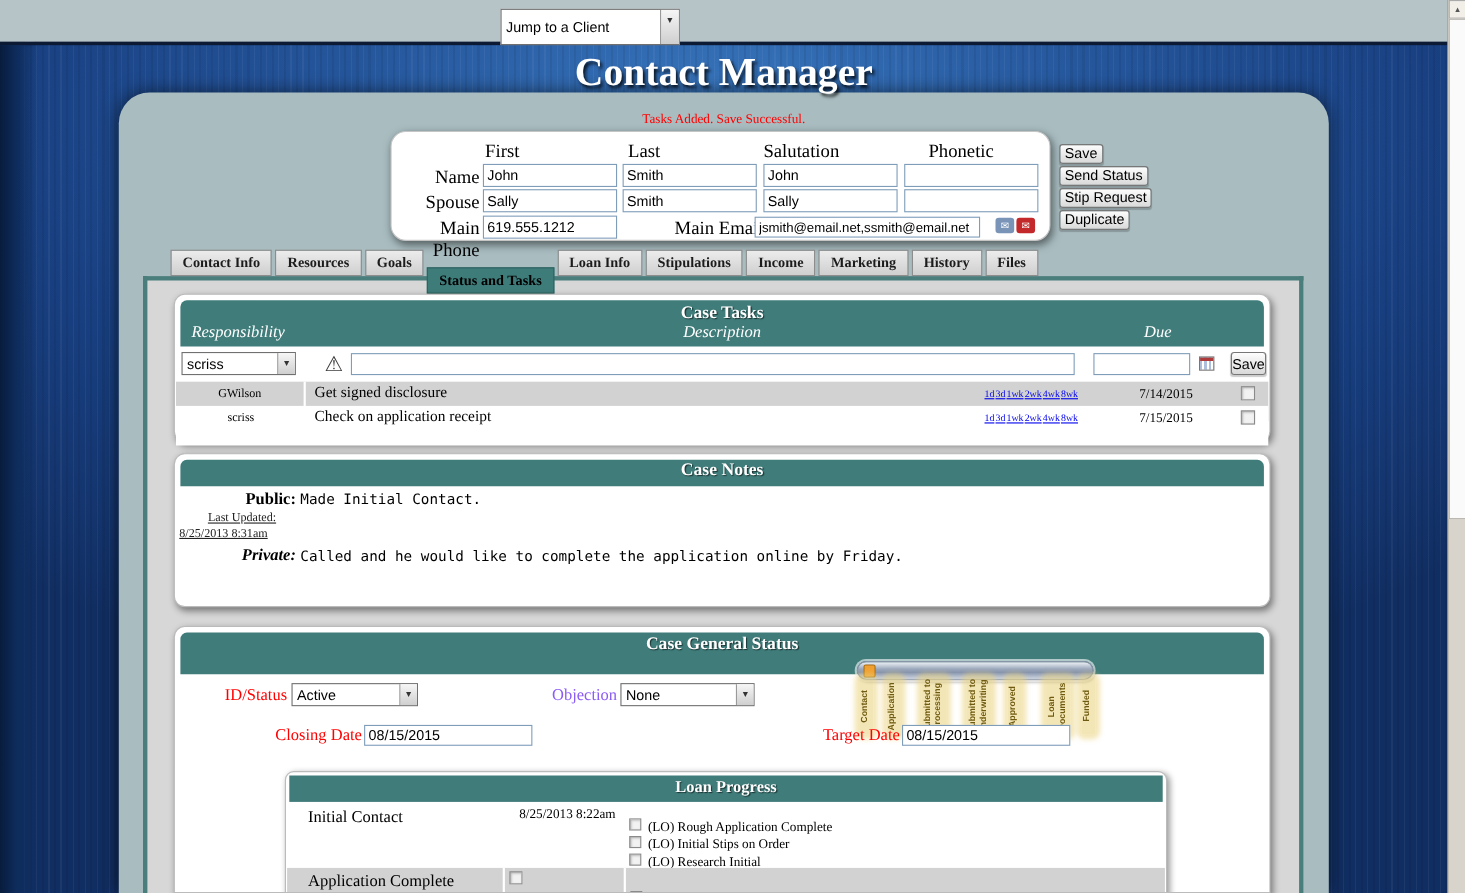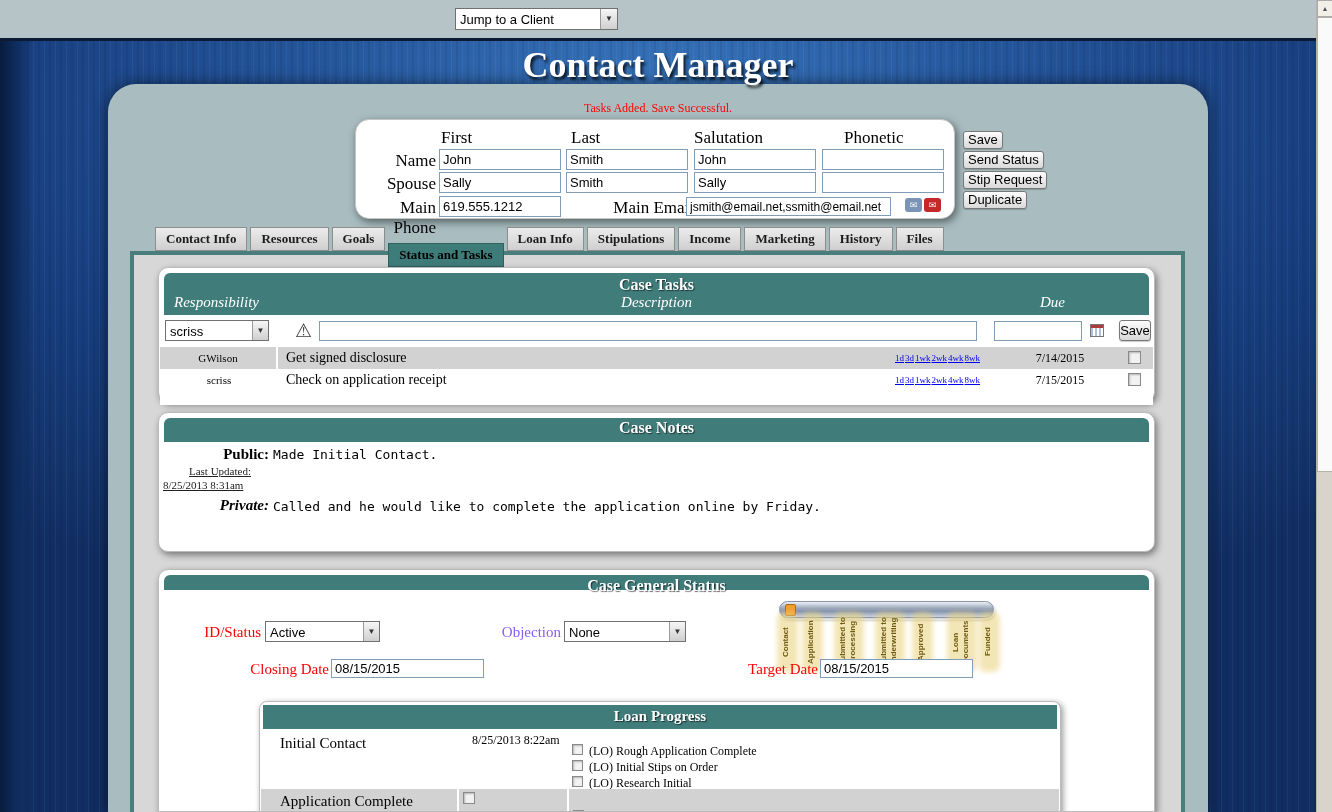--- a/index.html
+++ b/index.html
@@ -129,21 +129,21 @@
 
   <div class="search-wrap">
     <div class="sel" style="left:7px; top:4px; width:128px; height:21px;">
       <span class="sel-txt">Bor Last Name</span>
       <span class="sel-btn">▼</span>
     </div>
     <input class="txtin" style="left: 141px; top: 4px; width: 80px; height: 21px;" value="">
     <div class="btn" style="left:228px; top:4px; width:62px; height:21px; line-height:19px;">Search</div>
   </div>
 
-  <div class="sel" style="left:455px; top:8px; width:163px; height:22px; z-index:31; font-size:13px;">
+  <div class="sel" style="left:455px; top:8px; width:163px; height:33px; z-index:31; font-size:13px;">
     <span class="sel-txt">Jump to a Client</span>
     <span class="sel-btn" style="width:17px; line-height:20px;">▼</span>
   </div>
 
   <div class="menu-strip">
     <span class="menu-item">
       <span>8 Tasks</span>
     </span>
     <span class="menu-item">
       <span>Groups</span>
@@ -262,21 +262,21 @@
     </div>
     <div class="note-lbl" style="left:0; top:33px; width:110px;">Public:</div>
     <div class="note-txt" style="left:114px; top:34px;">Made Initial Contact.</div>
     <div class="small-lbl" style="left:0; top:52px; width:92px; text-align:right;">Last Updated:</div>
     <div class="small-lbl" style="left:4px; top:66px;">8/25/2013 8:31am</div>
     <div class="note-lbl" style="left:0; top:84px; width:110px; font-style:italic;">Private:</div>
     <div class="note-txt" style="left:114px; top:86px;">Called and he would like to complete the application online by Friday.</div>
   </div>
 
   <div class="card" style="left:158px; top:569px; width:997px; height:243px; border-radius:10px 10px 0 0; overflow:hidden;">
-    <div class="teal-hdr" style="height:15px;">
+    <div class="teal-hdr" style="height:38px;">
       <div class="teal-title" style="padding-top:2px;">Case General Status</div>
     </div>
 
     <div class="slider">
       <div class="slider-handle"></div>
     </div>
     <div class="stage" style="left:622px; width:13px;">Contact</div>
     <div class="stage" style="left:647px; width:13px;">Application</div>
     <div class="stage" style="left:679px; width:22px;">Submitted to Processing</div>
     <div class="stage" style="left:720px; width:22px;">Submitted to Underwriting</div>

